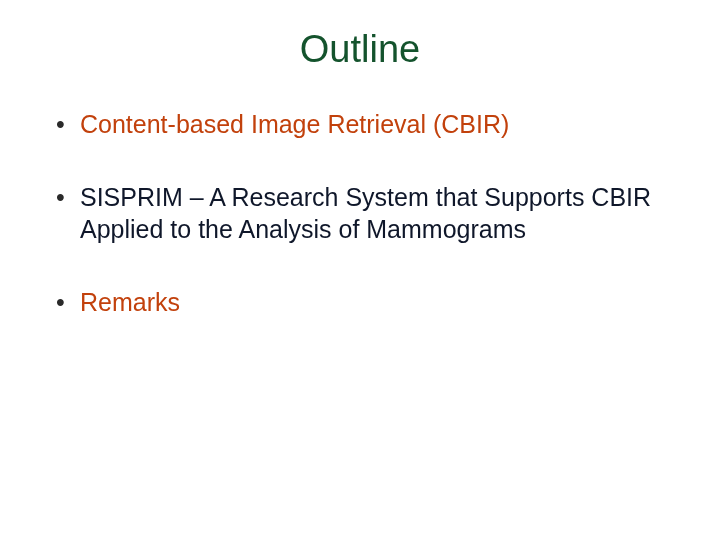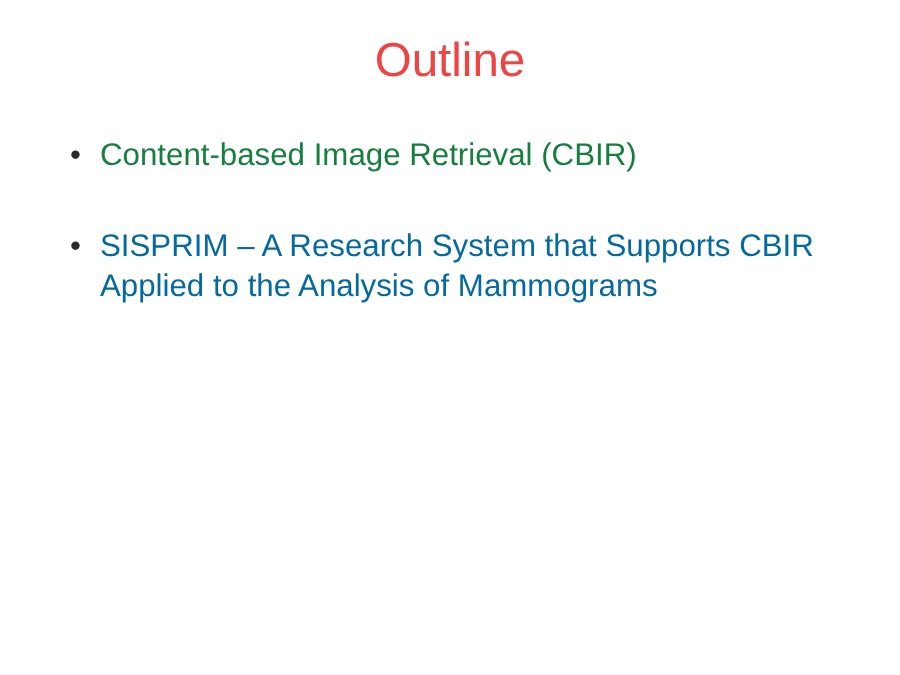--- a/index.html
+++ b/index.html
@@ -10,50 +10,51 @@
     position: relative;
   }
   .slide {
     width: 720px;
     height: 540px;
     padding: 28px 40px 40px 40px;
   }
   .title {
     text-align: center;
     font-size: 38px;
-    color: #ef4444;
+    color: #14532d;
     font-weight: 400;
     margin-bottom: 38px;
   }
   .bullets {
     list-style: none;
     padding-left: 12px;
   }
   .bullets li {
     position: relative;
     padding-left: 28px;
     font-size: 25px;
     line-height: 1.25;
     margin-bottom: 42px;
-    color: #15803d;
+    color: #c2410c;
   }
   .bullets li::before {
     content: "•";
     position: absolute;
     left: 4px;
     top: 0;
     font-size: 25px;
     color: #2a2a2a;
   }
   .bullets li.highlight {
-    color: #0369a1;
+    color: #0f172a;
   }
 </style>
 </head>
 <body>
 
 <div class="slide">
   <h1 class="title">Outline</h1>
   <ul class="bullets">
     <li>Content-based Image Retrieval (CBIR)</li>
     <li class="highlight">SISPRIM – A Research System that Supports CBIR Applied to the Analysis of Mammograms</li>
+    <li>Remarks</li>
   </ul>
 </div>
 
 </body></html>

